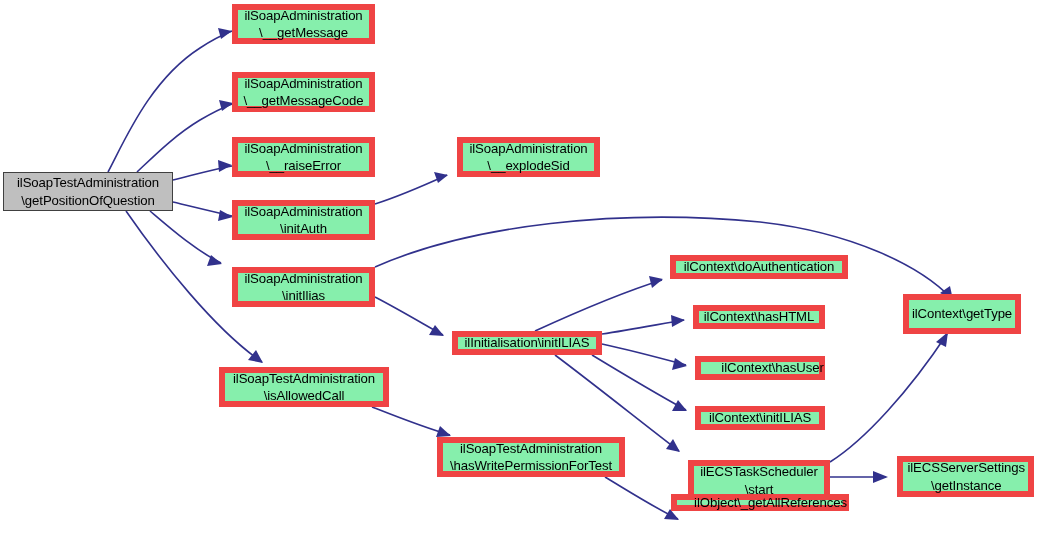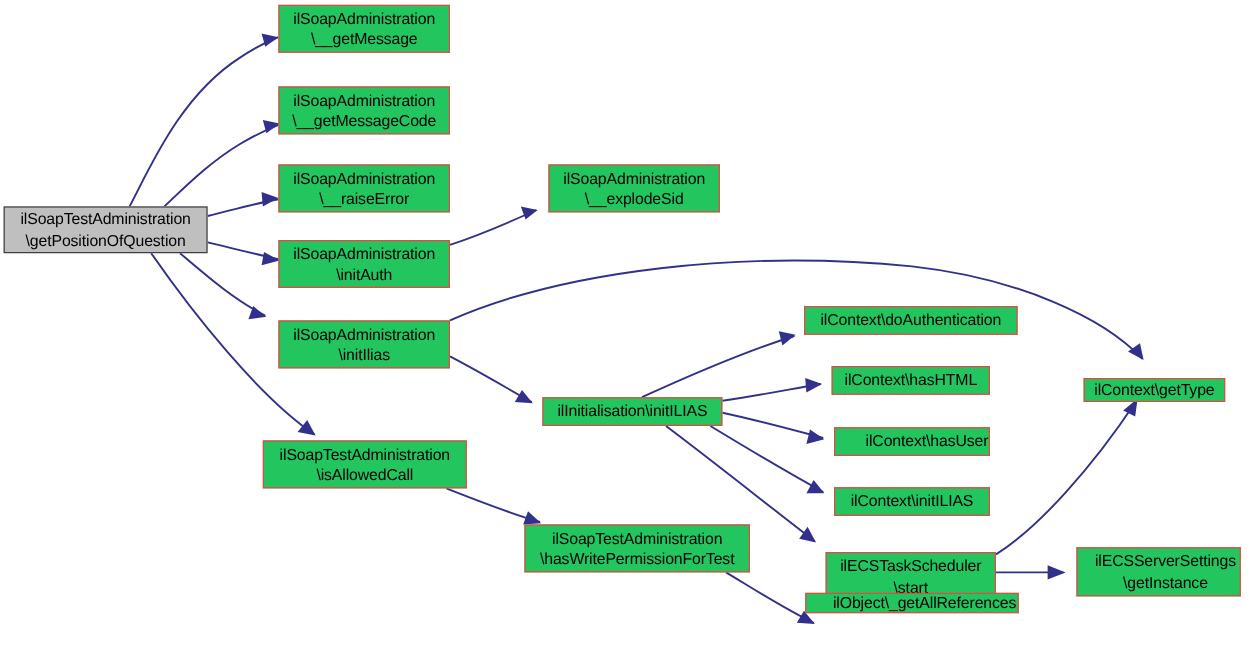--- a/index.html
+++ b/index.html
@@ -27,22 +27,22 @@
     stroke: #31318c;
     stroke-width: 1.6;
   }
   .edge-arrow {
     fill: #31318c;
     stroke: none;
   }
   .node-box {
     position: absolute;
     box-sizing: border-box;
-    border: 1px solid #ef4444;
-    background: #22c55e;
+    border: 6px solid #ef4444;
+    background: #86efac;
     color: #000000;
     display: flex;
     align-items: center;
     justify-content: center;
     text-align: center;
     font-size: 13.2px;
     line-height: 1.30;
     letter-spacing: -0.1px;
     white-space: pre-line;
     padding: 0 3px;
@@ -117,20 +117,20 @@
 \__explodeSid</span></div>
       <div class="node-box" style="left: 219px; top: 367px; width: 170px; height: 40px;"><span class="node-label">ilSoapTestAdministration
 \isAllowedCall</span></div>
       <div class="node-box" style="left: 452px; top: 331px; width: 150px; height: 24px;"><span class="node-label">ilInitialisation\initILIAS</span></div>
       <div class="node-box" style="left: 437px; top: 437px; width: 188px; height: 40px;"><span class="node-label">ilSoapTestAdministration
 \hasWritePermissionForTest</span></div>
       <div class="node-box" style="left: 670px; top: 255px; width: 178px; height: 24px;"><span class="node-label">ilContext\doAuthentication</span></div>
       <div class="node-box" style="left: 693px; top: 305px; width: 132px; height: 24px;"><span class="node-label">ilContext\hasHTML</span></div>
       <div class="node-box" style="left: 695px; top: 356px; width: 130px; height: 24px; padding-left: 28px;"><span class="node-label">ilContext\hasUser</span></div>
       <div class="node-box" style="left: 695px; top: 406px; width: 130px; height: 24px;"><span class="node-label">ilContext\initILIAS</span></div>
-      <div class="node-box" style="left: 903px; top: 315px; width: 118px; height: 20px;"><span class="node-label">ilContext\getType</span></div>
+      <div class="node-box" style="left: 903px; top: 294px; width: 118px; height: 40px;"><span class="node-label">ilContext\getType</span></div>
       <div class="node-box" style="left: 688px; top: 460px; width: 142px; height: 41px;"><span class="node-label">ilECSTaskScheduler
 \start</span></div>
       <div class="node-box" style="left: 897px; top: 456px; width: 137px; height: 41px; justify-content: flex-end;"><span class="node-label">ilECSServerSettings
 \getInstance</span></div>
       <div class="node-box" style="left: 671px; top: 494px; width: 178px; height: 17px; padding-left: 24px;"><span class="node-label">ilObject\_getAllReferences</span></div>
     </div>
 </div>
 
 </body></html>

